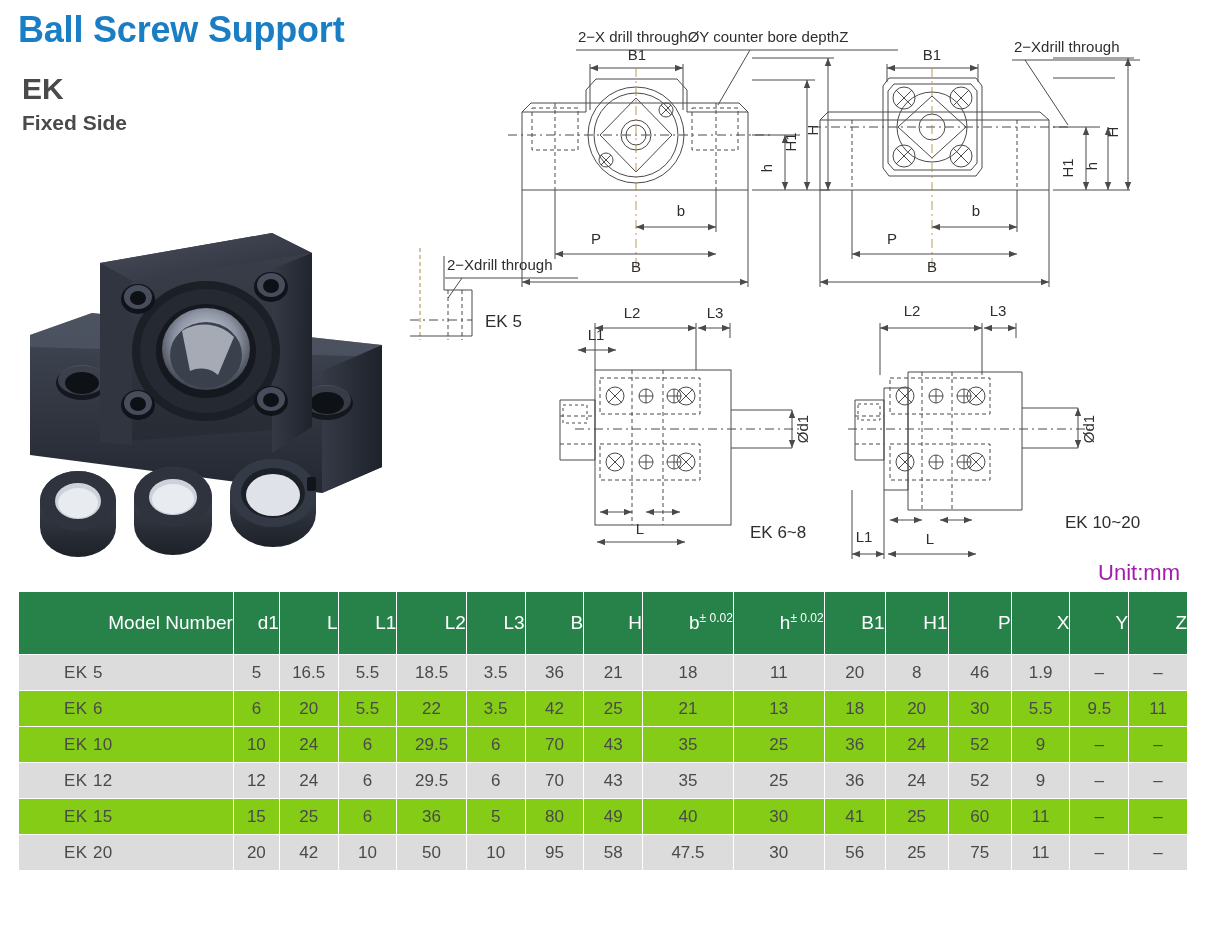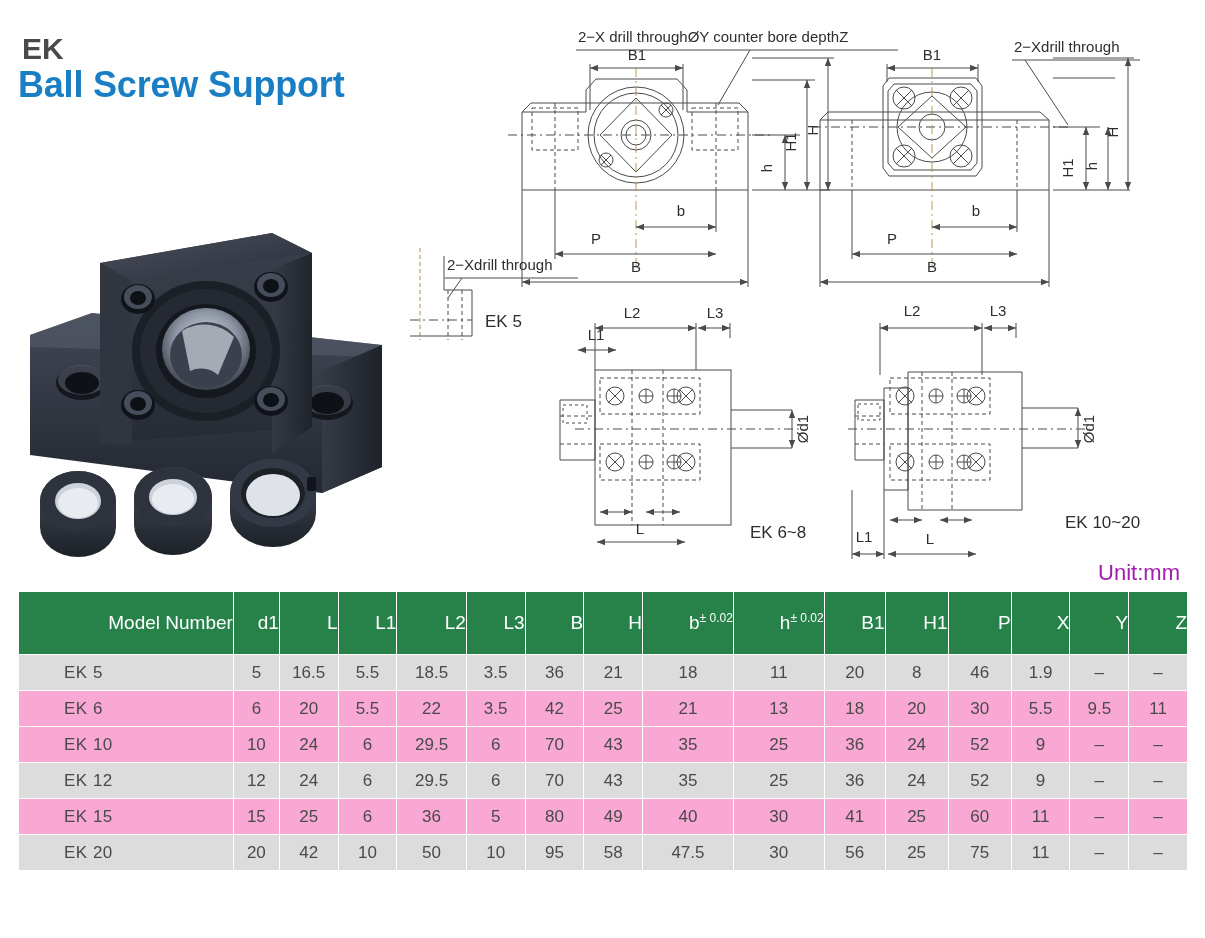--- a/index.html
+++ b/index.html
@@ -53,29 +53,30 @@
     height:62px; vertical-align:middle; text-align:right;
     padding:0;
   }
   #spec-table thead th.model-head { text-align:right; padding-left:18px; font-size:19px; }
   #spec-table tbody td {
     height:35px; text-align:center; vertical-align:middle;
     color:#4a4a4a; font-size:17px; padding:0;
   }
   #spec-table tbody td.model-cell { text-align:left; padding-left:45px; letter-spacing:0.5px; }
   #spec-table tbody tr.odd td { background:#dcdcdc; }
-  #spec-table tbody tr.even td { background:#f9a8d4; }
+  #spec-table tbody tr.even td { background:#84cc16; }
   sup { font-size:12px; vertical-align:super; letter-spacing:0; }
 </style>
 </head>
 <body>
 
 <div id="title-block">
+  <div id="main-title">Ball Screw Support</div>
   <div id="model-title">EK</div>
-  <div id="main-title">Ball Screw Support</div>
+  <div id="subtitle-title">Fixed Side</div>
 </div>
 
 <div id="product-photo">
   <svg width="370" height="360" viewBox="0 0 370 360">
     <defs>
       <linearGradient id="gTop" x1="0" y1="0" x2="1" y2="1">
         <stop offset="0%" stop-color="#4a4f5c"></stop>
           <stop offset="100%" stop-color="#2b2f3a"></stop>
       </linearGradient>
       <linearGradient id="gFace" x1="0" y1="0" x2="0" y2="1">

